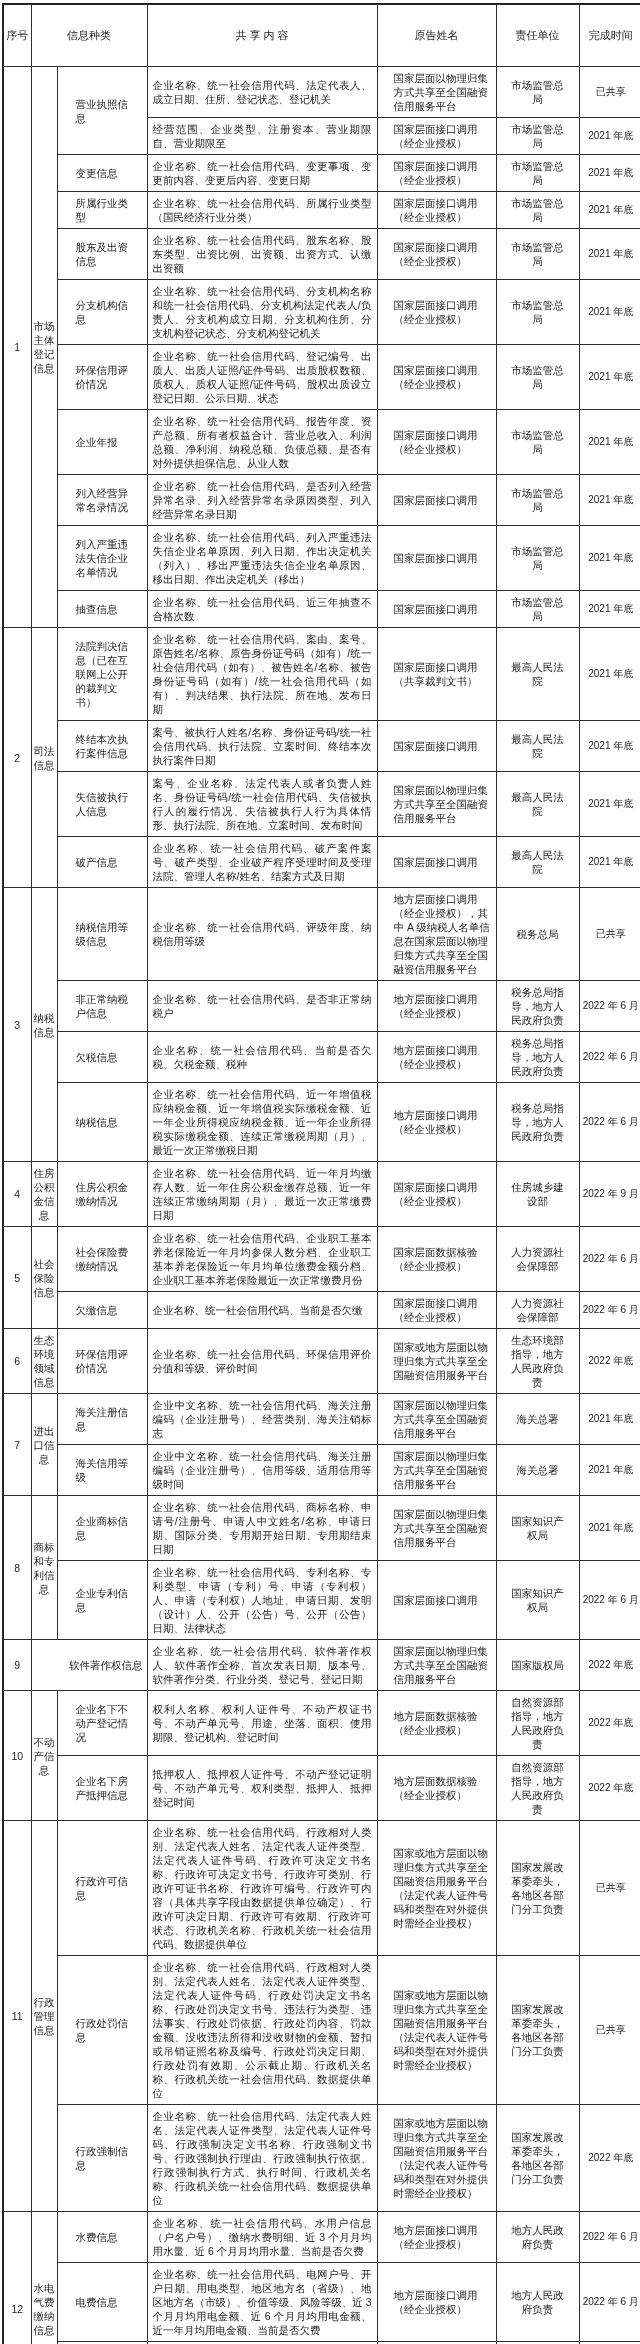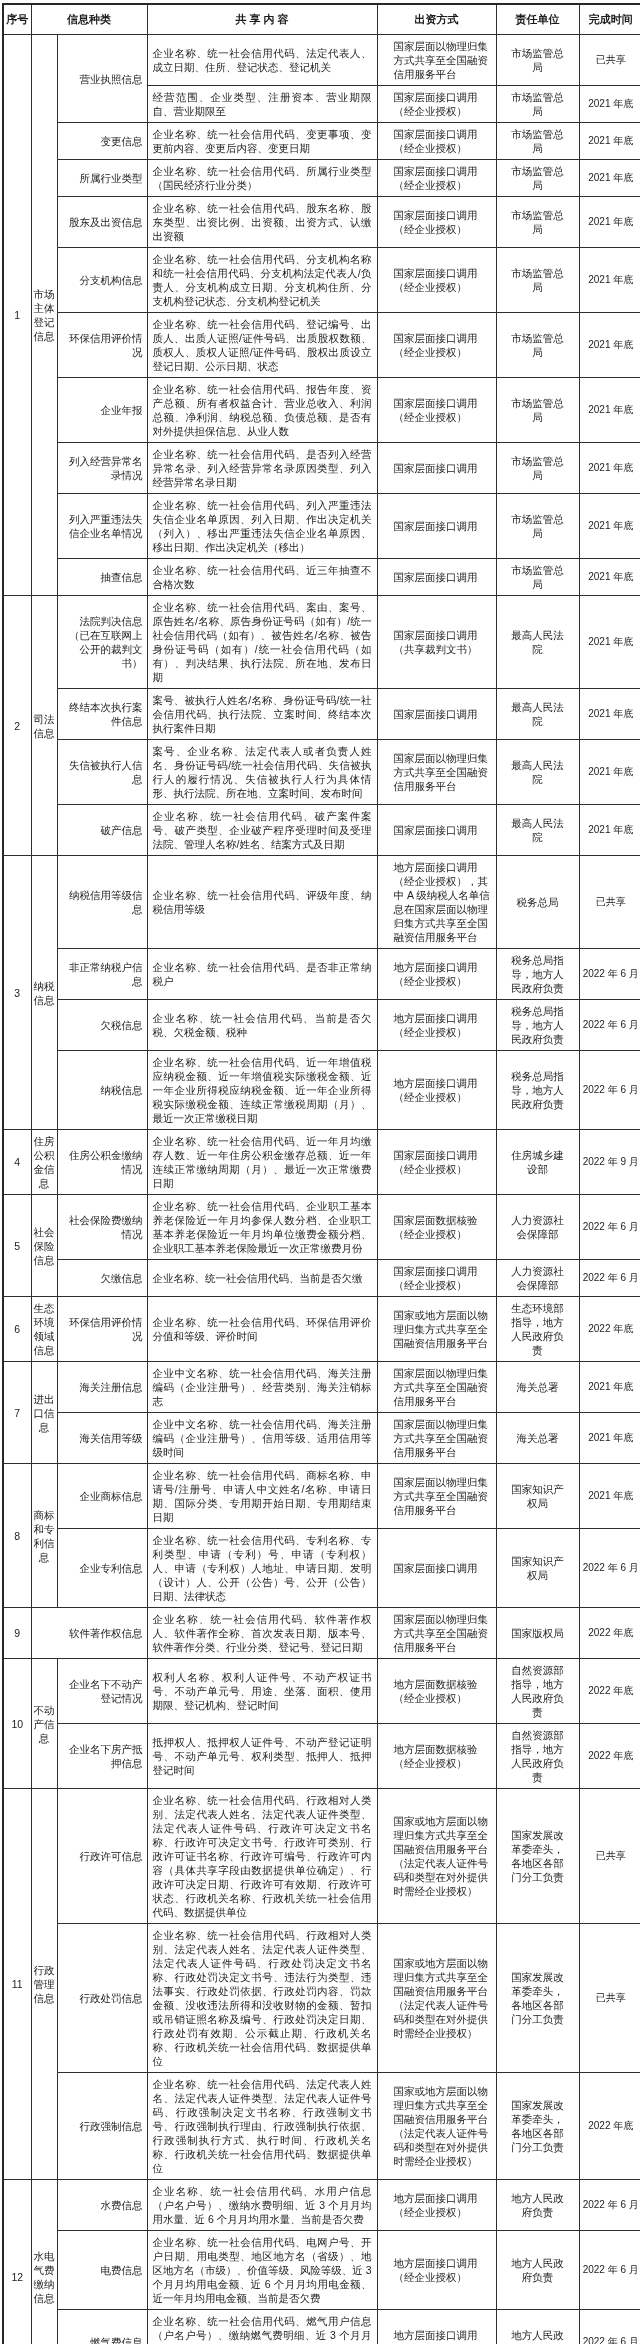--- a/index.html
+++ b/index.html
@@ -1,26 +1,26 @@
 <!DOCTYPE html>
 <html><head>
 <meta charset="utf-8">
 <style>
   html,body{margin:0;padding:0;background:#ffffff;}
   body{font-family:"Liberation Sans","DejaVu Sans",sans-serif;color:#1c1c1c;}
   .sheet{width:640px;background:#ffffff;}
   table{border-collapse:collapse;table-layout:fixed;width:636px;margin:3px 2px 0 2px;
         border:2px solid #262626;border-bottom:3px solid #1a1a1a;}
   th,td{border:1px solid #2e2e2e;vertical-align:middle;word-break:break-all;}
-  th{font-size:11px;font-weight:bold;padding:7px 2px;text-align:center;background:#ffffff;}
+  th{font-size:11px;font-weight:normal;padding:23px 2px;text-align:center;background:#ffffff;}
   td{font-size:10.5px;line-height:14px;padding:4px 5px;}
   td.no{text-align:center;padding:4px 1px;}
   td.cat{text-align:center;white-space:pre-line;padding:4px 2px;}
   td.cat.merged{white-space:normal;text-align:right;padding:4px 4px 4px 7px;}
-  td.sub{text-align:right;padding:4px 4px;}
+  td.sub{text-align:left;padding:4px 18px;}
   td.content{text-align:justify;}
   td.method{text-align:left;padding-left:16px;}
   td.unit{text-align:center;padding:4px 10px;}
   td.time{text-align:center;white-space:nowrap;font-size:10px;padding:4px 1px;}
 </style>
 </head>
 <body>
 
 <div class="sheet">
   <table>
@@ -31,21 +31,21 @@
       <col style="width:230px">
       <col style="width:119px">
       <col style="width:83px">
       <col style="width:64px">
     </colgroup>
     <thead>
       <tr>
         <th>序号</th>
         <th colspan="2">信息种类</th>
         <th>共 享 内 容</th>
-        <th>出资方式</th>
+        <th>原告姓名</th>
         <th>责任单位</th>
         <th>完成时间</th>
       </tr>
     </thead>
     <tbody>
         <tr>
           <td class="no" rowspan="11">1</td>
           <td class="cat" rowspan="11">市场
 主体
 登记

